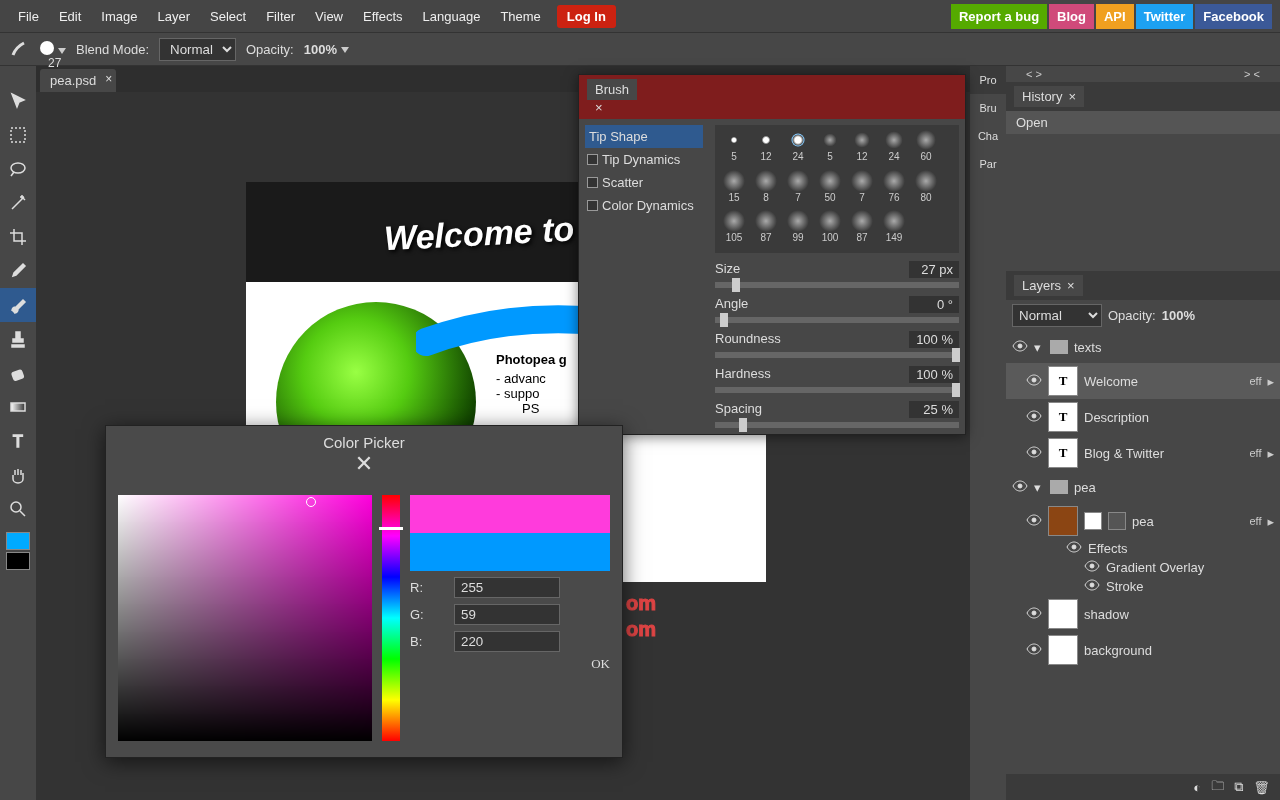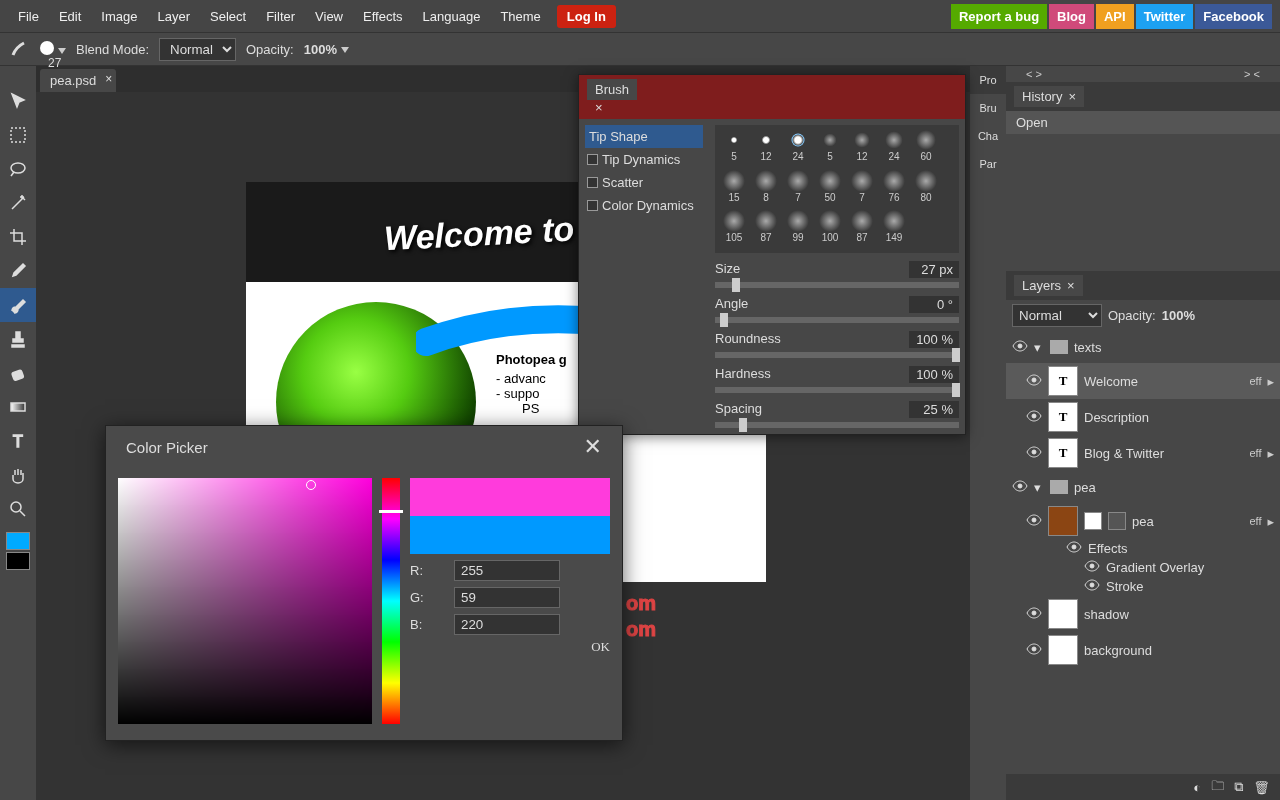--- a/index.html
+++ b/index.html
@@ -90,21 +90,21 @@
 .tip .l{ font-size:10px; color:#ccc; }
 .tip.sel .c{ box-shadow:0 0 0 2px #8cf; }
 .sl{ margin-top:8px; }
 .sl .lh{ display:flex; justify-content:space-between; }
 .sl .val{ background:#333; padding:1px 6px; min-width:50px; text-align:right; }
 .sl .track{ height:6px; background:#666; margin-top:4px; position:relative; }
 .sl .hnd{ position:absolute; top:-4px; width:8px; height:14px; background:#ccc; }
 
 
 .cpk{ position:absolute; left:105px; top:425px; width:518px; background:#4a4a4a; border:1px solid #222; box-shadow:0 4px 20px rgba(0,0,0,.6); }
-.cpk-head{ padding:8px 20px; display:flex; justify-content:space-between; align-items:center; }
+.cpk-head{ padding:8px 4px; display:flex; justify-content:space-between; align-items:center;flex-direction:column; }
 .cpk-head .ct{ font-size:15px; }
 .cpk-head .cx{ font-size:22px; cursor:pointer; color:#ddd; }
 .cpk-body{ padding:10px 12px 16px; display:flex; gap:10px; }
 .satval{ width:256px; height:246px; background:linear-gradient(to top,#000,transparent),linear-gradient(to right,#fff,#f0d); position:relative; cursor:crosshair; }
 .satval .ring{ position:absolute; width:10px; height:10px; border:1px solid #fff; border-radius:50%; left:188px; top:2px; }
 .hue{ width:18px; height:246px; background:linear-gradient(to bottom,#f00,#f0f,#00f,#0ff,#0f0,#ff0,#f00); position:relative; cursor:pointer; }
 .hue .mk{ position:absolute; left:-3px; width:24px; height:3px; background:#fff; top:32px; }
 .cpr{ flex:1; }
 .newold{ width:200px; height:76px; }
 .newold .n{ height:38px; background:#ff3bdc; }

